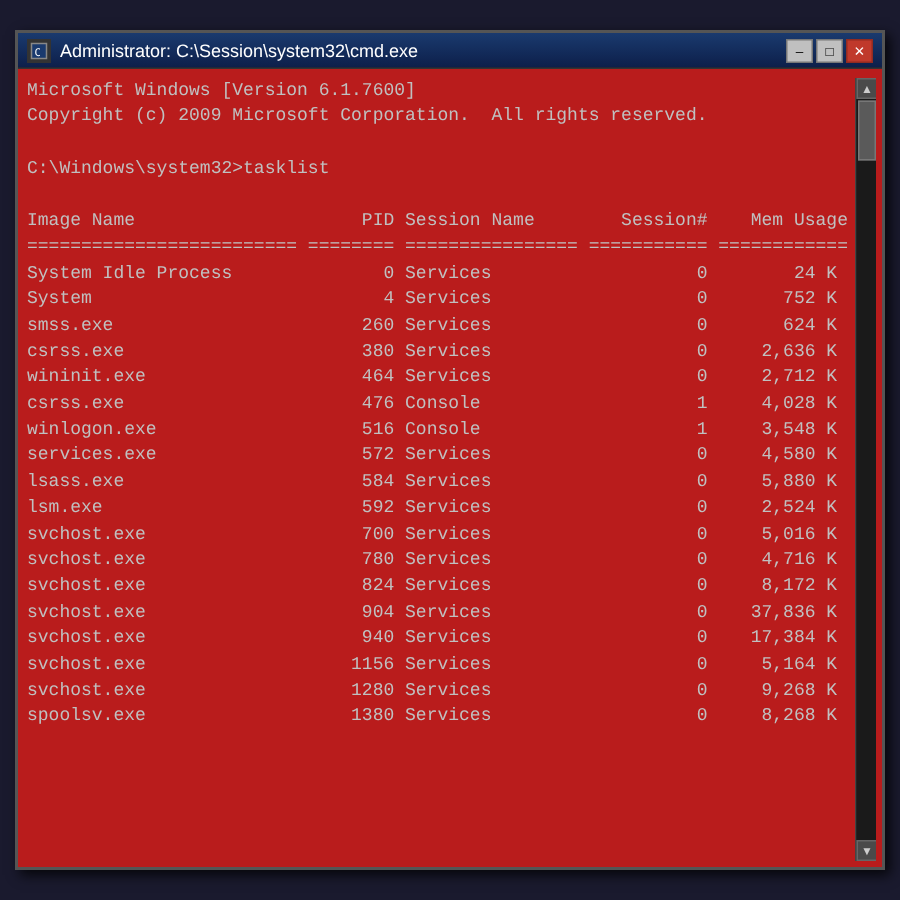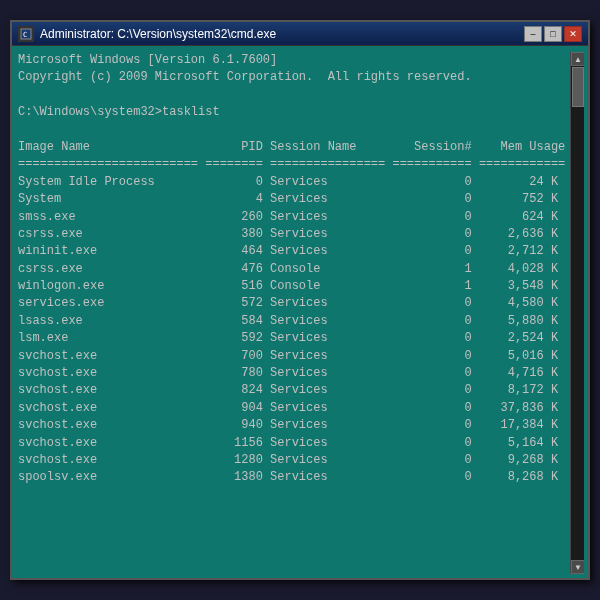--- a/index.html
+++ b/index.html
@@ -60,21 +60,21 @@
       font-size: 9px;
       color: #000;
       cursor: pointer;
     }
     .tb-btn.close {
       background: #c0392b;
       color: white;
       border-color: #922b21;
     }
     .console-body {
-      background: #0f766e;
+      background: #b91c1c;
       flex: 1;
       overflow: hidden;
       padding: 6px 4px 4px 6px;
       display: flex;
       flex-direction: column;
     }
     .scrollbar-container {
       display: flex;
       flex: 1;
       overflow: hidden;
@@ -127,21 +127,21 @@
 <body>
 
 <div class="window">
   <div class="titlebar">
     <div class="titlebar-icon">
       <svg width="12" height="12" viewBox="0 0 12 12">
         <rect x="1" y="1" width="10" height="10" fill="#1a3a6e" stroke="#888" stroke-width="1"></rect>
         <text x="3" y="9" font-size="7" fill="white" font-family="monospace">C</text>
       </svg>
     </div>
-    <span class="titlebar-title">Administrator: C:\Version\system32\cmd.exe</span>
+    <span class="titlebar-title">Administrator: C:\Session\system32\cmd.exe</span>
     <div class="titlebar-buttons">
       <div class="tb-btn">–</div>
       <div class="tb-btn">□</div>
       <div class="tb-btn close">✕</div>
     </div>
   </div>
   <div class="console-body">
     <div class="scrollbar-container">
       <div class="console-content" id="console-output">Microsoft Windows [Version 6.1.7600]
 Copyright (c) 2009 Microsoft Corporation.  All rights reserved.

